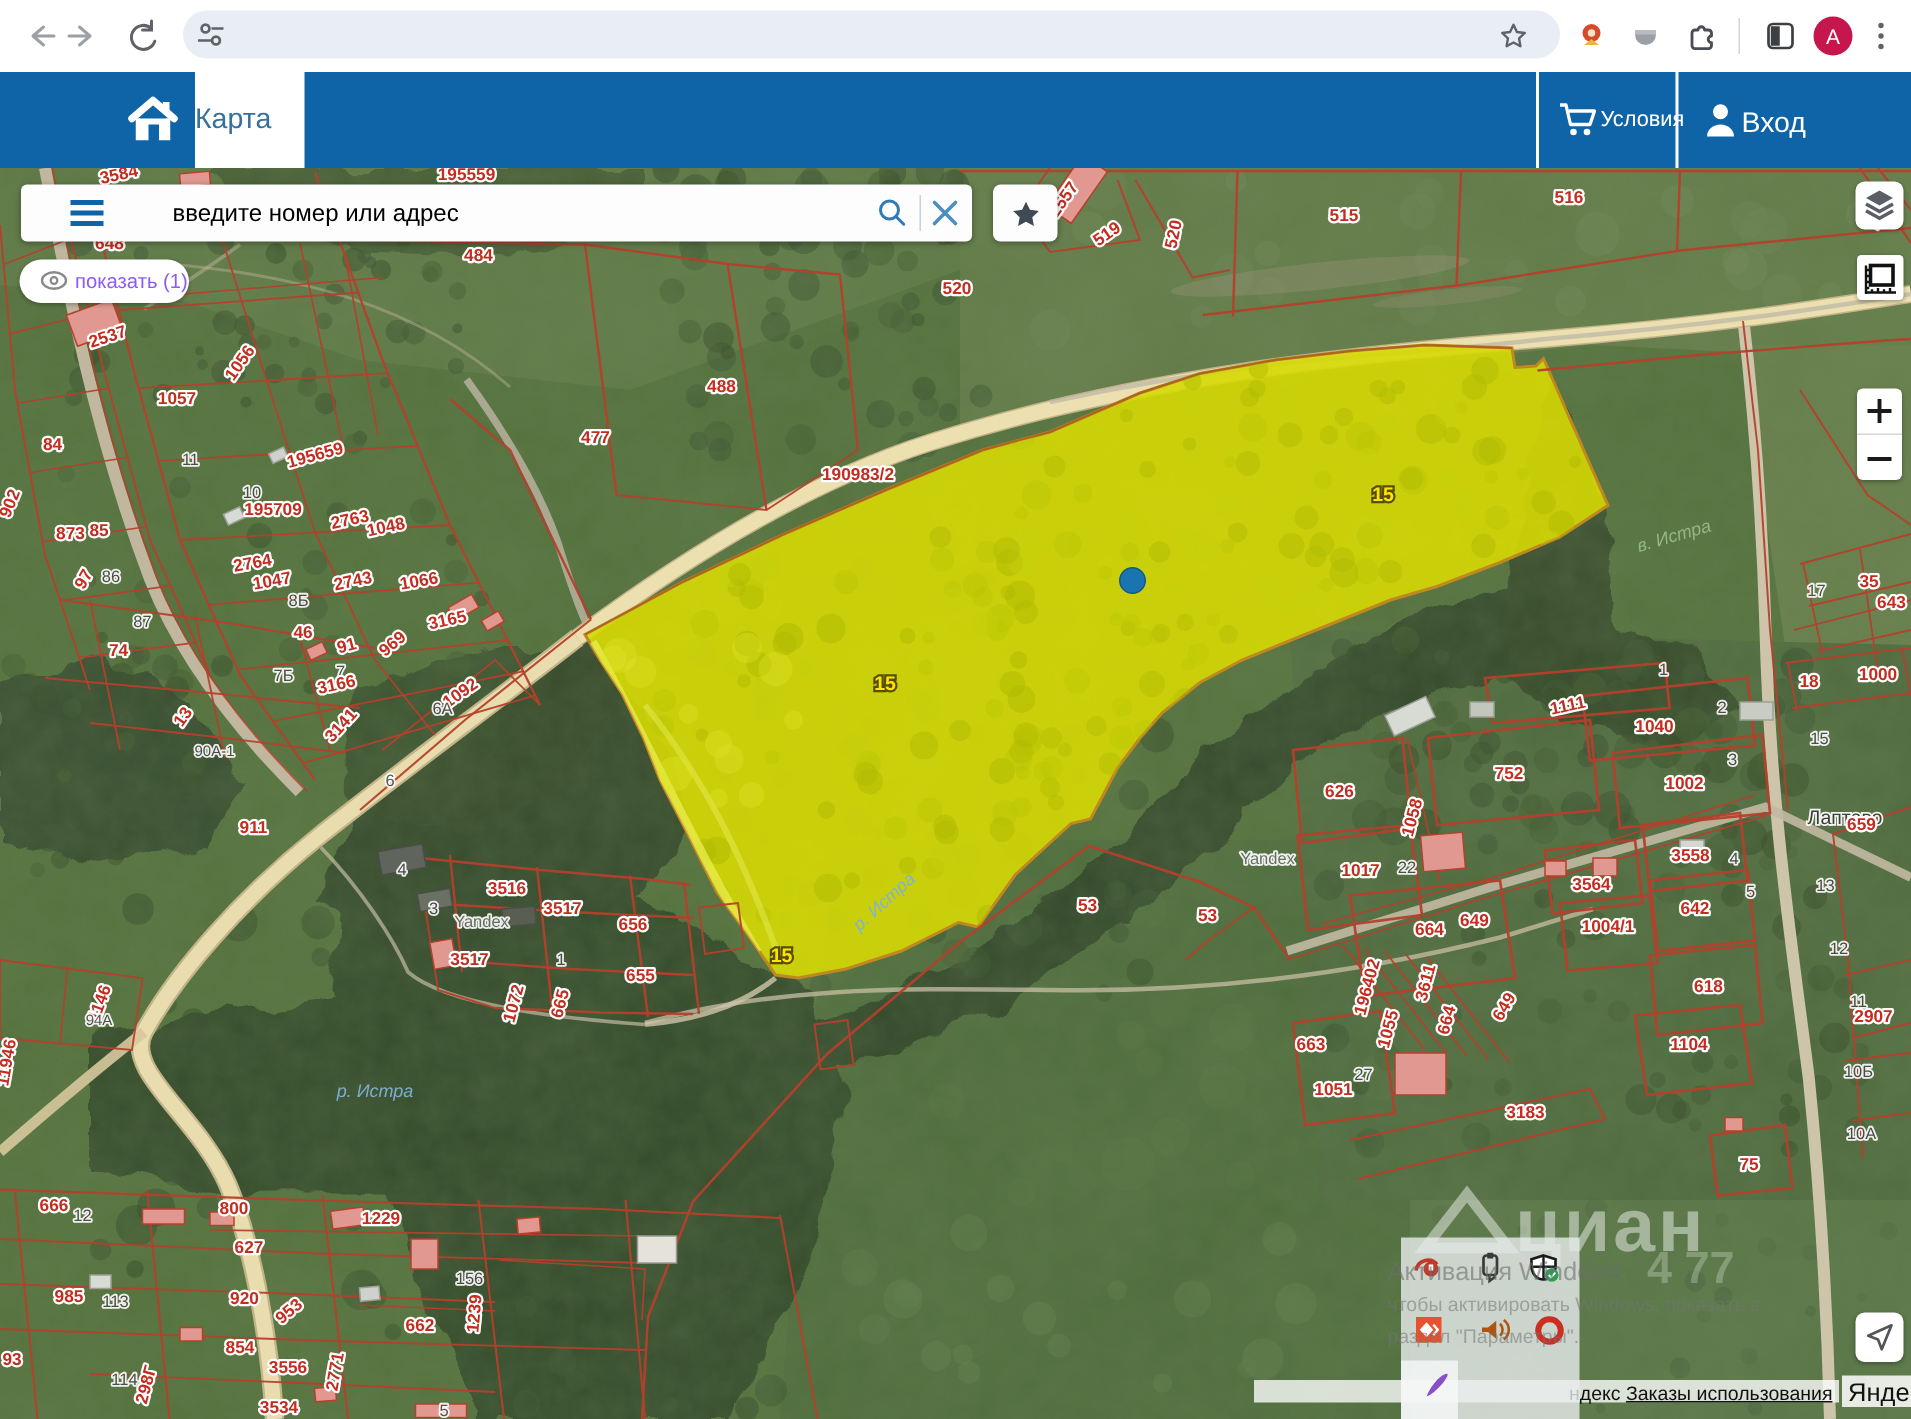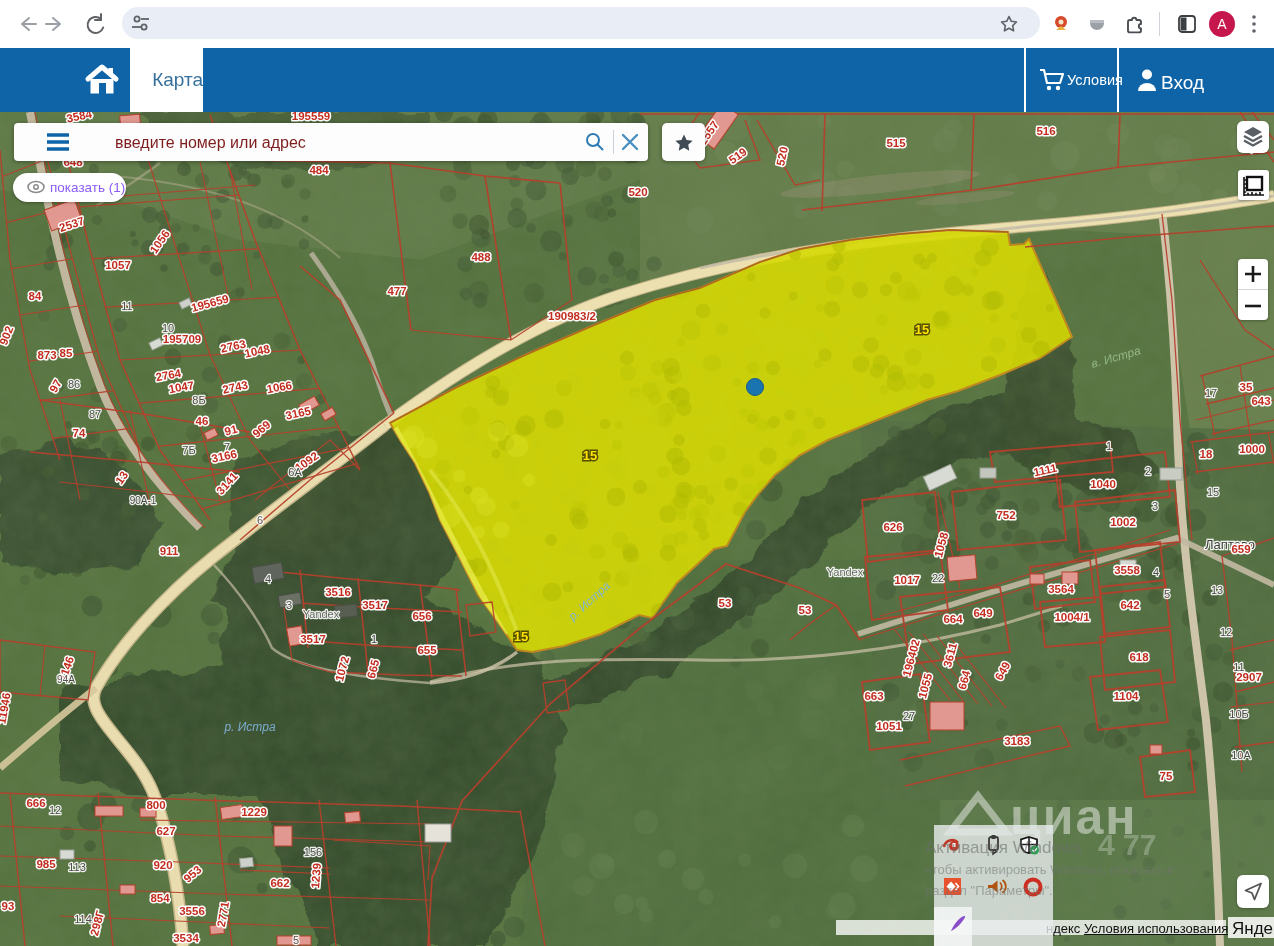--- a/index.html
+++ b/index.html
@@ -44,21 +44,21 @@
       <circle cx="5" cy="17" r="1.8" fill="#5f6368"></circle>
     </svg>
 </div>
 <div class="abs" style="left:0;top:48px;width:1274px;height:64px;background:#0f64a7">
 <svg class="abs" style="left:84px;top:15px" width="36" height="34" viewBox="0 0 36 34">
 <path d="M4 16 L18 4 L32 16" fill="none" stroke="#ffffff" stroke-width="5" stroke-linecap="round" stroke-linejoin="round"></path>
 <path d="M8 16 v13 h20 v-13" fill="#ffffff" stroke="#ffffff" stroke-width="3"></path>
 <rect x="15" y="20" width="7" height="11" fill="#0f64a7"></rect>
 <rect x="24.5" y="5" width="4.5" height="7" fill="#ffffff"></rect>
 </svg>
-<div class="abs" style="left:130px;top:0;width:73px;height:64px;background:#ffffff;text-align:right;font-size:19px;color:#35719c;line-height:64px">Карта</div>
+<div class="abs" style="left:130px;top:0;width:73px;height:64px;background:#ffffff;text-align:left;font-size:19px;color:#35719c;line-height:64px">Карта</div>
 <div class="abs" style="left:1024px;top:0;width:2px;height:64px;background:#ffffff"></div>
 <div class="abs" style="left:1117px;top:0;width:2px;height:64px;background:#ffffff"></div>
 <svg class="abs" style="left:1039px;top:20px" width="26" height="24">
       <path d="M1 2 h4 l3 13 h13 l3 -9 h-17" fill="none" stroke="#fff" stroke-width="2.2" stroke-linejoin="round"></path>
       <circle cx="10" cy="20" r="2.2" fill="#fff"></circle>
       <circle cx="19" cy="20" r="2.2" fill="#fff"></circle>
     </svg>
 <div class="abs" style="left:1067px;top:24px;font-size:14.5px;color:#fff">Условия</div>
 <svg class="abs" style="left:1136px;top:20px" width="22" height="24">
       <circle cx="11" cy="6.5" r="5" fill="#fff"></circle>
@@ -1123,21 +1123,21 @@
 <g opacity="0.45" fill="#ffffff">
 <path d="M950 832 L978 796 L1006 832 Z" fill="none" stroke="#ffffff" stroke-width="7"></path>
 <text x="1010" y="834" font-size="50" font-weight="bold" letter-spacing="2">циан</text>
 </g>
 <text x="1098" y="855" font-size="30" font-weight="bold" fill="#ffffff" opacity="0.25">4 77</text>
 </svg>
 <div class="abs" style="left:14px;top:123px;width:634px;height:38px;background:#fdfdfd;border-radius:4px;box-shadow:0 1px 4px rgba(0,0,0,0.35)"></div>
 <svg class="abs" style="left:46px;top:133px" width="24" height="18">
     <path d="M1 2 h22 M1 9 h22 M1 16 h22" stroke="#0f64a7" stroke-width="3.4"></path>
   </svg>
-<div class="abs" style="left:115px;top:134px;font-size:16px;color:#7f1d1d">введите номер или адрес</div>
+<div class="abs" style="left:115px;top:134px;font-size:16px;color:#000000">введите номер или адрес</div>
 <svg class="abs" style="left:584px;top:131px" width="22" height="22">
     <circle cx="9" cy="9" r="6" fill="none" stroke="#2f7cb5" stroke-width="2"></circle>
     <path d="M13.5 13.5 l5 5" stroke="#2f7cb5" stroke-width="2" stroke-linecap="round"></path>
   </svg>
 <div class="abs" style="left:613px;top:130px;width:1px;height:24px;background:#c9d2da"></div>
 <svg class="abs" style="left:621px;top:133px" width="18" height="18">
     <path d="M2 2 l14 14 M16 2 l-14 14" stroke="#4a8fbf" stroke-width="2.4" stroke-linecap="round"></path>
   </svg>
 <div class="abs" style="left:662px;top:123px;width:43px;height:38px;background:#fdfdfd;border-radius:5px;box-shadow:0 1px 4px rgba(0,0,0,0.35)"></div>
 <svg class="abs" style="left:674px;top:133px" width="20" height="20">
@@ -1167,21 +1167,21 @@
   </svg>
 <svg class="abs" style="left:1244px;top:297px" width="18" height="18">
     <path d="M1 9 h16" stroke="#1a1a1a" stroke-width="2.6"></path>
   </svg>
 <div class="abs" style="left:1237px;top:875px;width:32px;height:33px;background:#fff;border-radius:6px;box-shadow:0 1px 3px rgba(0,0,0,0.3)"></div>
 <svg class="abs" style="left:1244px;top:882px" width="19" height="19">
     <path d="M17 1.5 L1.5 8.5 l6.5 2.5 2.5 6.5 z" fill="none" stroke="#555" stroke-width="1.8" stroke-linejoin="round"></path>
   </svg>
 <div class="abs" style="left:836px;top:920px;width:390px;height:15px;background:rgba(255,255,255,0.78)"></div>
 <div class="abs" style="left:841px;top:957px;font-size:13px;color:#c2410c">Image © 2021 D</div>
-<div class="abs" style="left:1046px;top:921px;font-size:13px;color:#111">ндекс <span style="text-decoration:underline">Условия использования</span></div>
+<div class="abs" style="left:1046px;top:921px;font-size:13px;color:#111">ндекс <span style="text-decoration:underline">Заказы использования</span></div>
 <div class="abs" style="left:1228px;top:917px;width:46px;height:21px;background:rgba(255,255,255,0.85)"></div>
 <div class="abs" style="left:1232px;top:919px;font-size:17px;color:#111">Яндекс</div>
 <div class="abs" style="left:934px;top:825px;width:119px;height:121px;background:rgba(233,236,238,0.8)"></div>
 <div class="abs" style="left:934px;top:907px;width:38px;height:39px;background:rgba(248,249,250,0.75)"></div>
 <svg class="abs" style="left:941px;top:835px" width="105" height="105">
 <path d="M3 12 a8 8 0 0 1 14 -4" fill="none" stroke="#c03a2a" stroke-width="2.5"></path>
     <circle cx="13" cy="11" r="5" fill="#c03a2a"></circle>
     <rect x="11.5" y="8" width="3" height="4" fill="#fff"></rect>
 <rect x="48" y="2" width="9" height="13" rx="2" fill="none" stroke="#3a3a3a" stroke-width="1.8"></rect>
     <rect x="50.5" y="0" width="4" height="4" fill="#3a3a3a"></rect>

